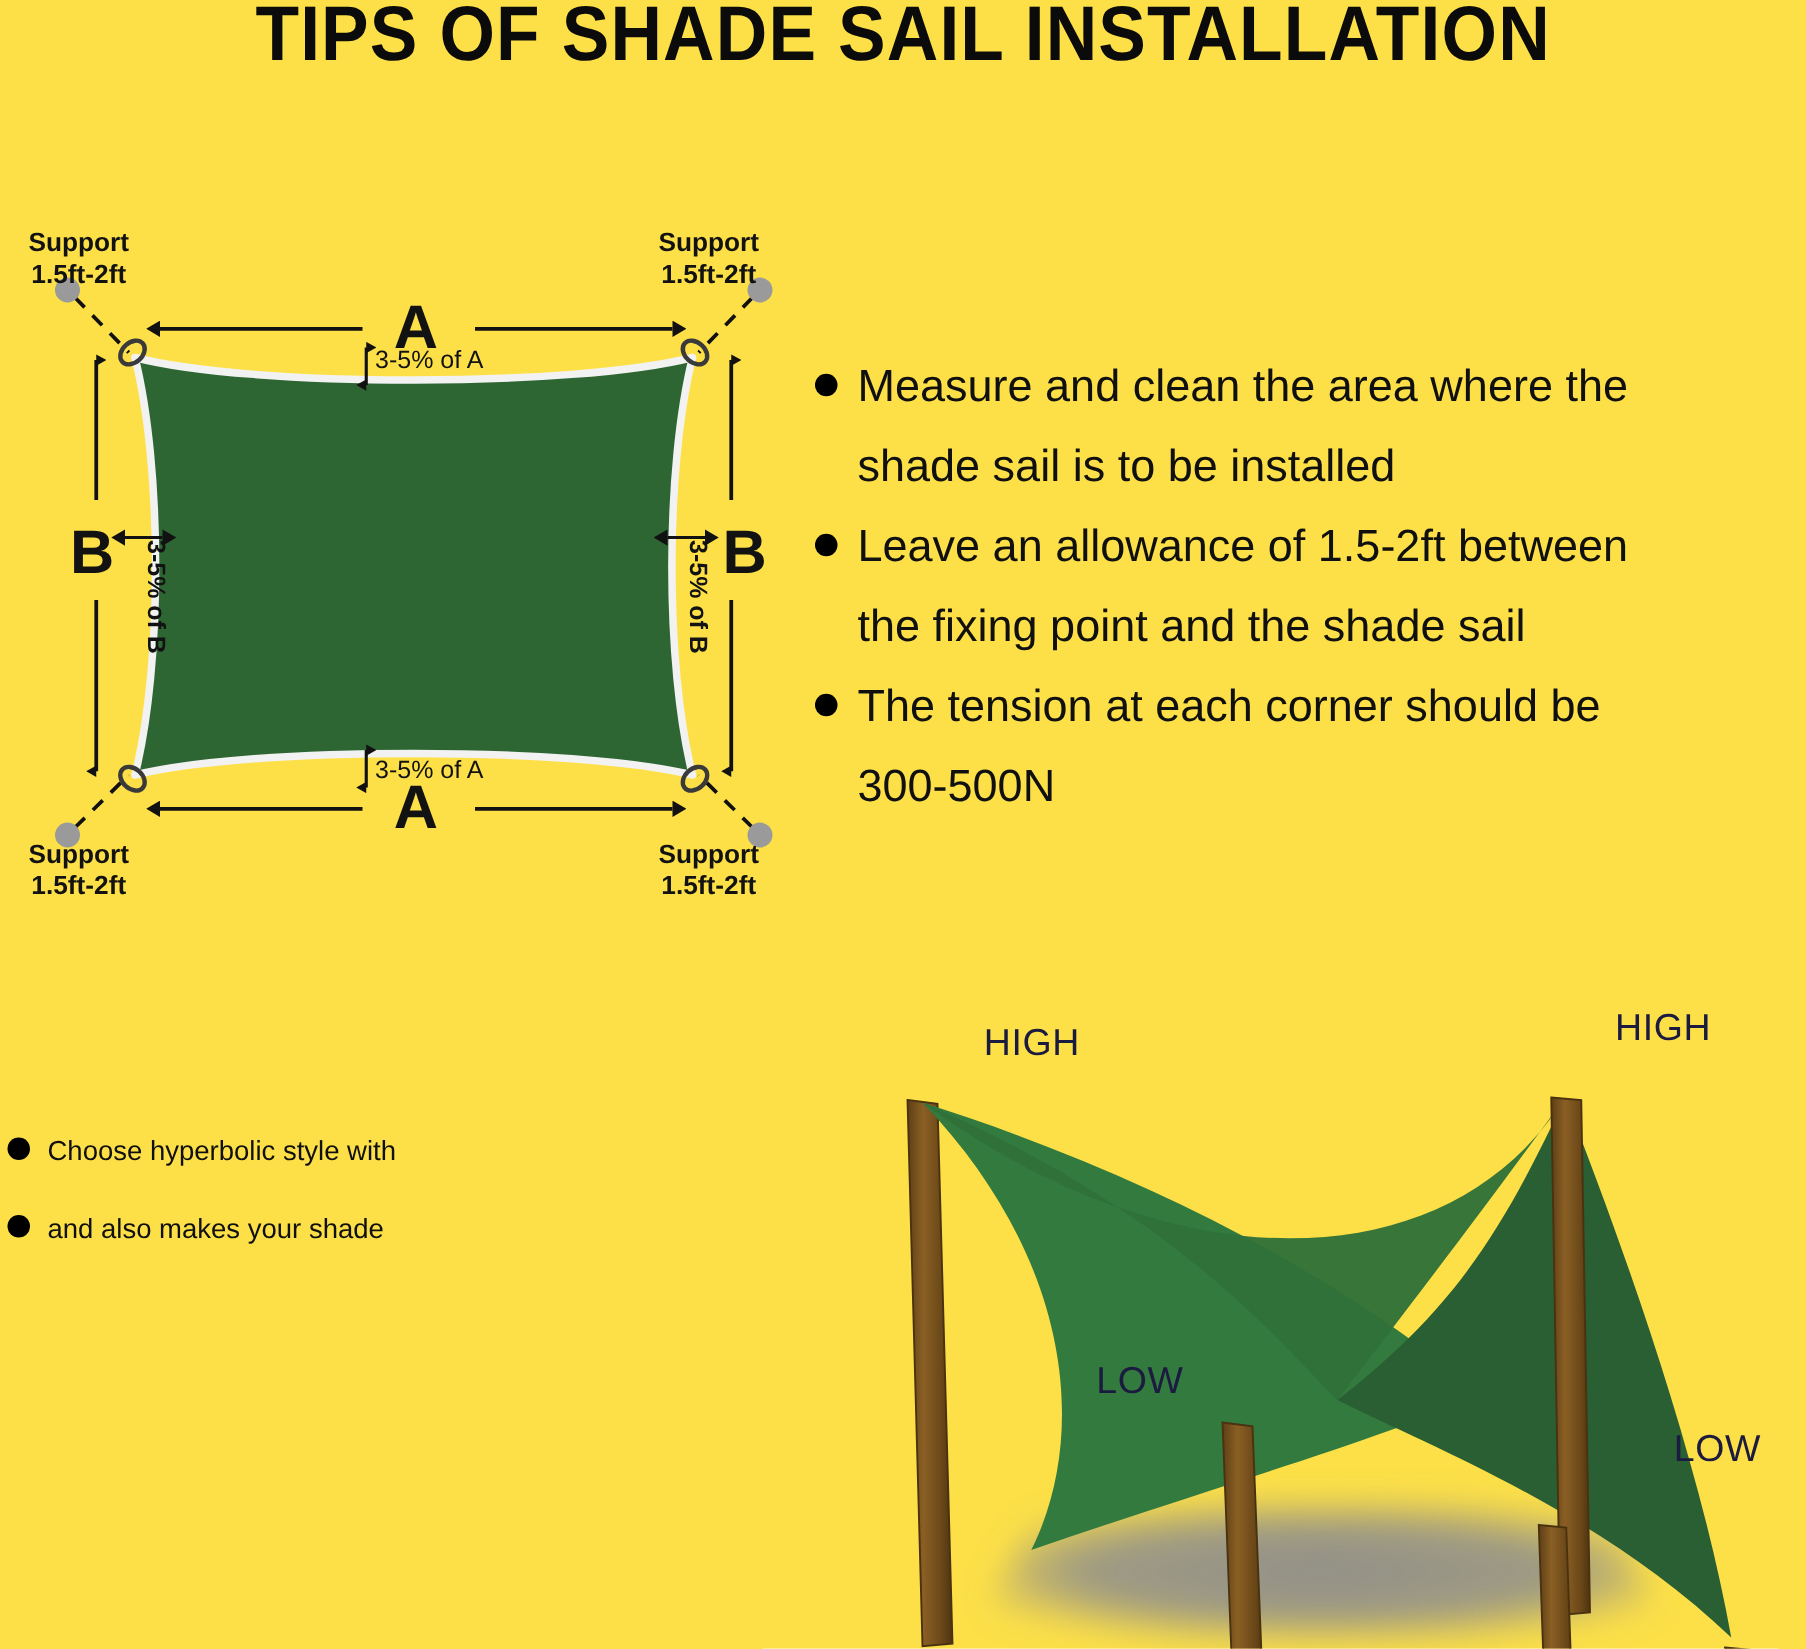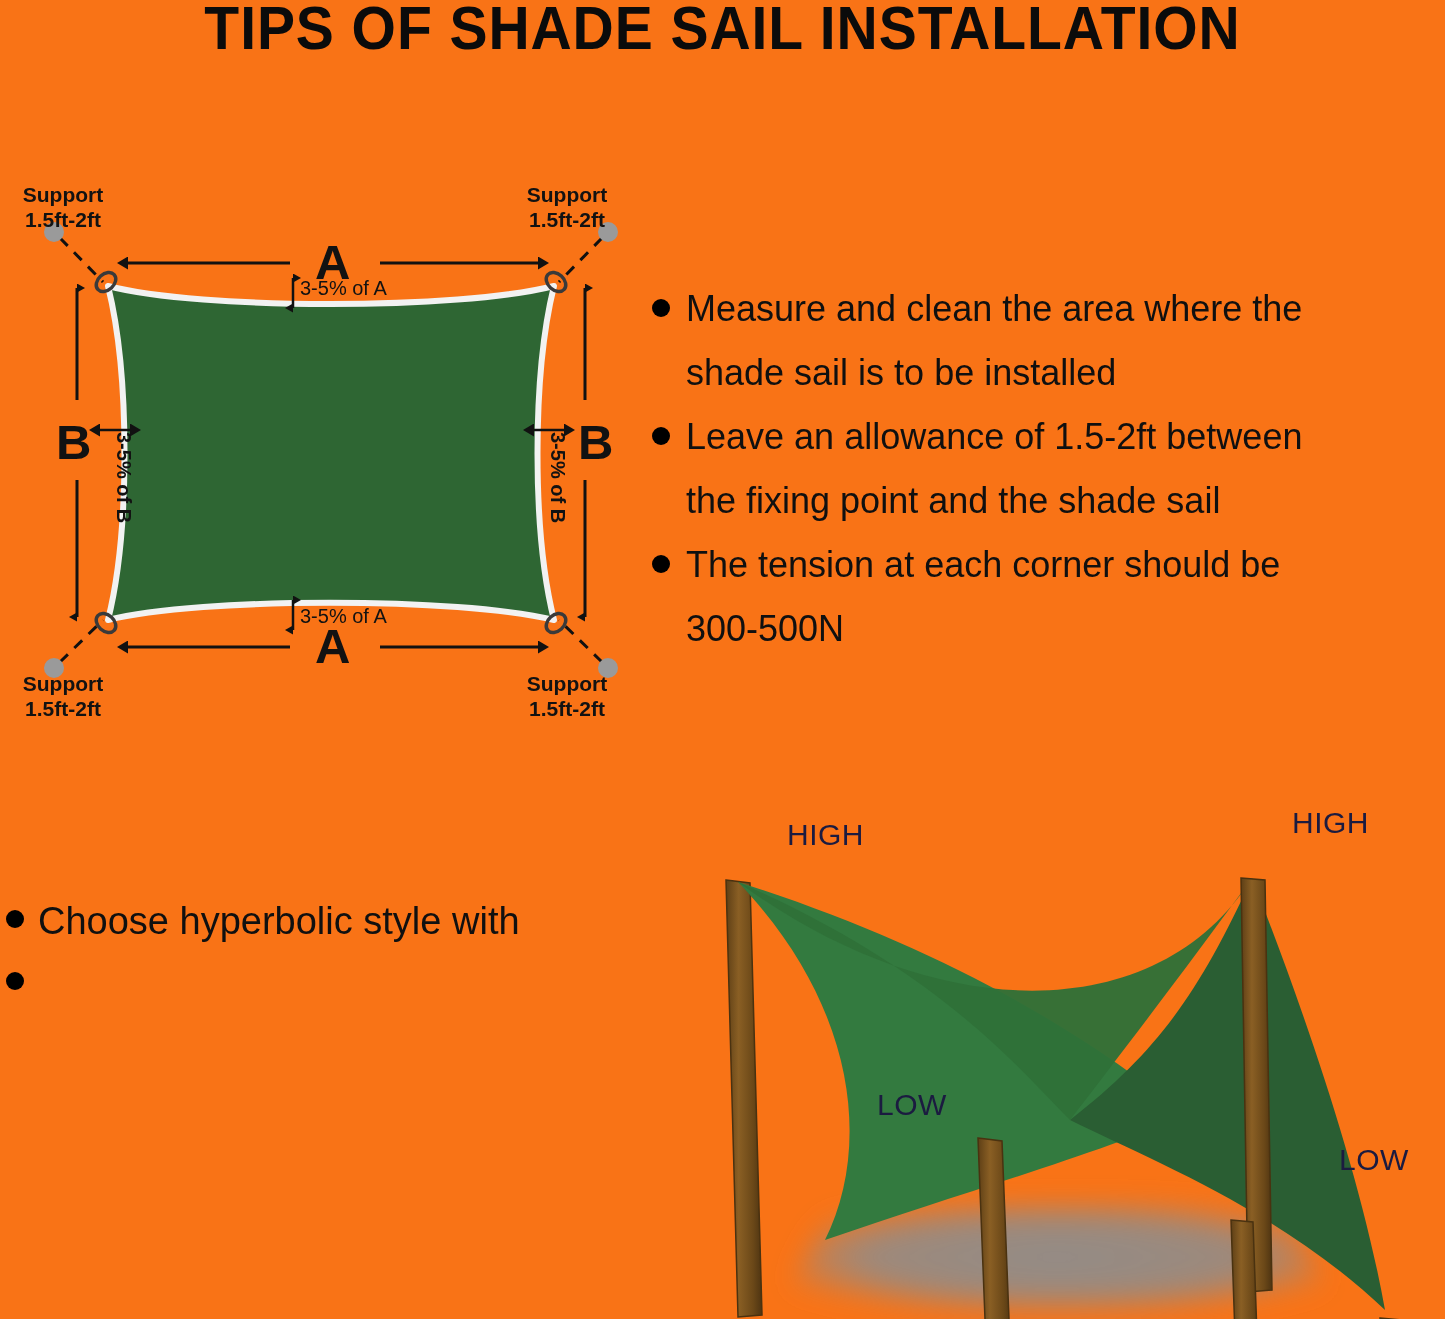--- a/index.html
+++ b/index.html
@@ -2,21 +2,21 @@
 <html><head>
 <meta charset="utf-8">
 <title>Tips of Shade Sail Installation</title>
 <style>
   html,body{margin:0;padding:0;background:#ffffff;}
   body{
     width:1445px;height:1319px;position:relative;overflow:hidden;
     font-family:"Liberation Sans","DejaVu Sans",sans-serif;
     color:#111111;
   }
-  #page{position:absolute;inset:0;background:#f97316;}
+  #page{position:absolute;inset:0;background:#fde047;}
 
   
   .title{
     position:absolute;left:0;top:-4px;width:1445px;
     text-align:center;
     font-family:"Liberation Sans","DejaVu Sans",sans-serif;
     font-weight:bold;
     font-size:62px;
     letter-spacing:1px;
     line-height:64px;
@@ -54,21 +54,21 @@
   #bullets-right .bullet-line{
     font-size:36px;line-height:64px;color:#101010;
   }
   #bullets-right .bullet-dot{width:18px;height:18px;margin-top:22px;margin-right:16px;}
 
   
   #bullets-left{
     left:6px;top:890px;width:625px;
   }
   #bullets-left .bullet-line{
-    font-size:38px;line-height:62px;color:#101010;
+    font-size:22px;line-height:62px;color:#101010;
   }
   #bullets-left .bullet-dot{width:18px;height:18px;margin-top:20px;margin-right:14px;}
 
   
   .dtext{position:absolute;font-family:"Liberation Sans","DejaVu Sans",sans-serif;color:#121212;}
   .support-label{
     font-size:21px;font-weight:bold;line-height:25px;text-align:center;width:150px;
   }
   .dim-letter{
     font-size:49px;font-weight:bold;line-height:49px;
@@ -225,20 +225,21 @@
     <div class="bullet-row">
       <span class="bullet-dot"></span>
       <span class="bullet-text">
         <div class="bullet-line">Choose hyperbolic style with</div>
       </span>
     </div>
 
     <div class="bullet-row">
       <span class="bullet-dot"></span>
       <span class="bullet-text">
+        <div class="bullet-line">and also makes your shade</div>
       </span>
     </div>
 
   </div>
 
   <svg class="svglayer" width="805" height="529" viewBox="0 0 805 529" style="left:640px;top:790px;">
 
     <defs>
       <radialGradient id="groundShadow" cx="50%" cy="50%" r="55%">
         <stop offset="0%" stop-color="#8d8d8d" stop-opacity="0.95"></stop>

